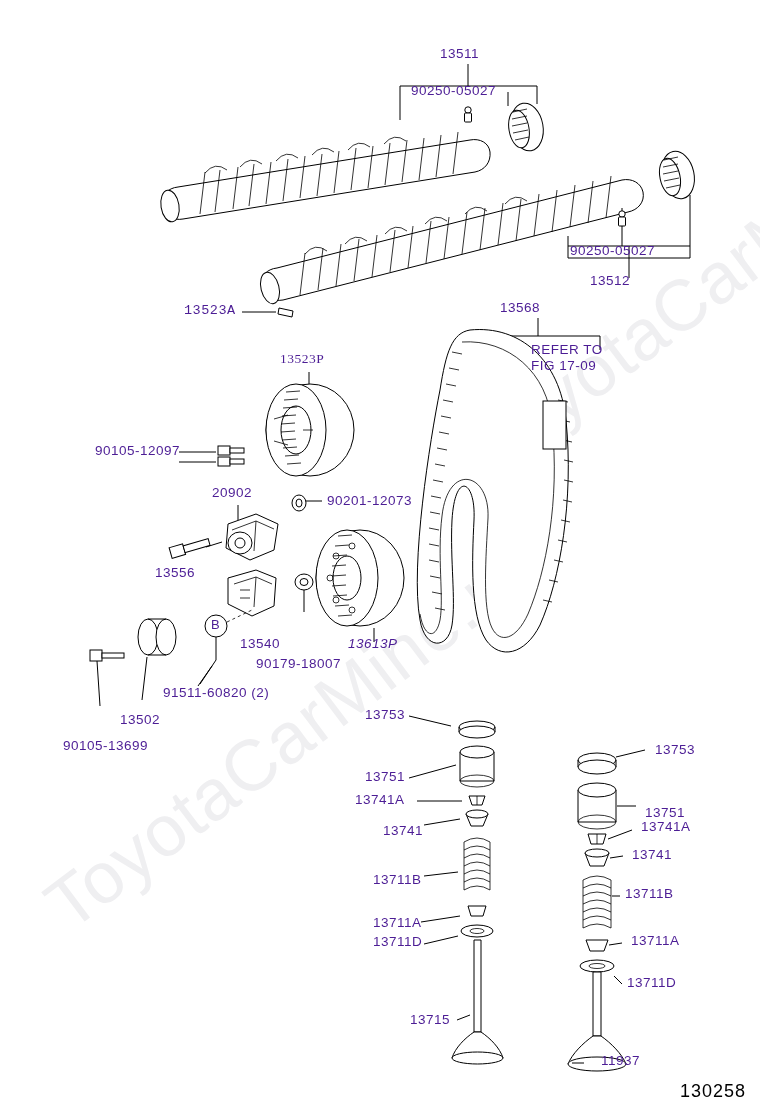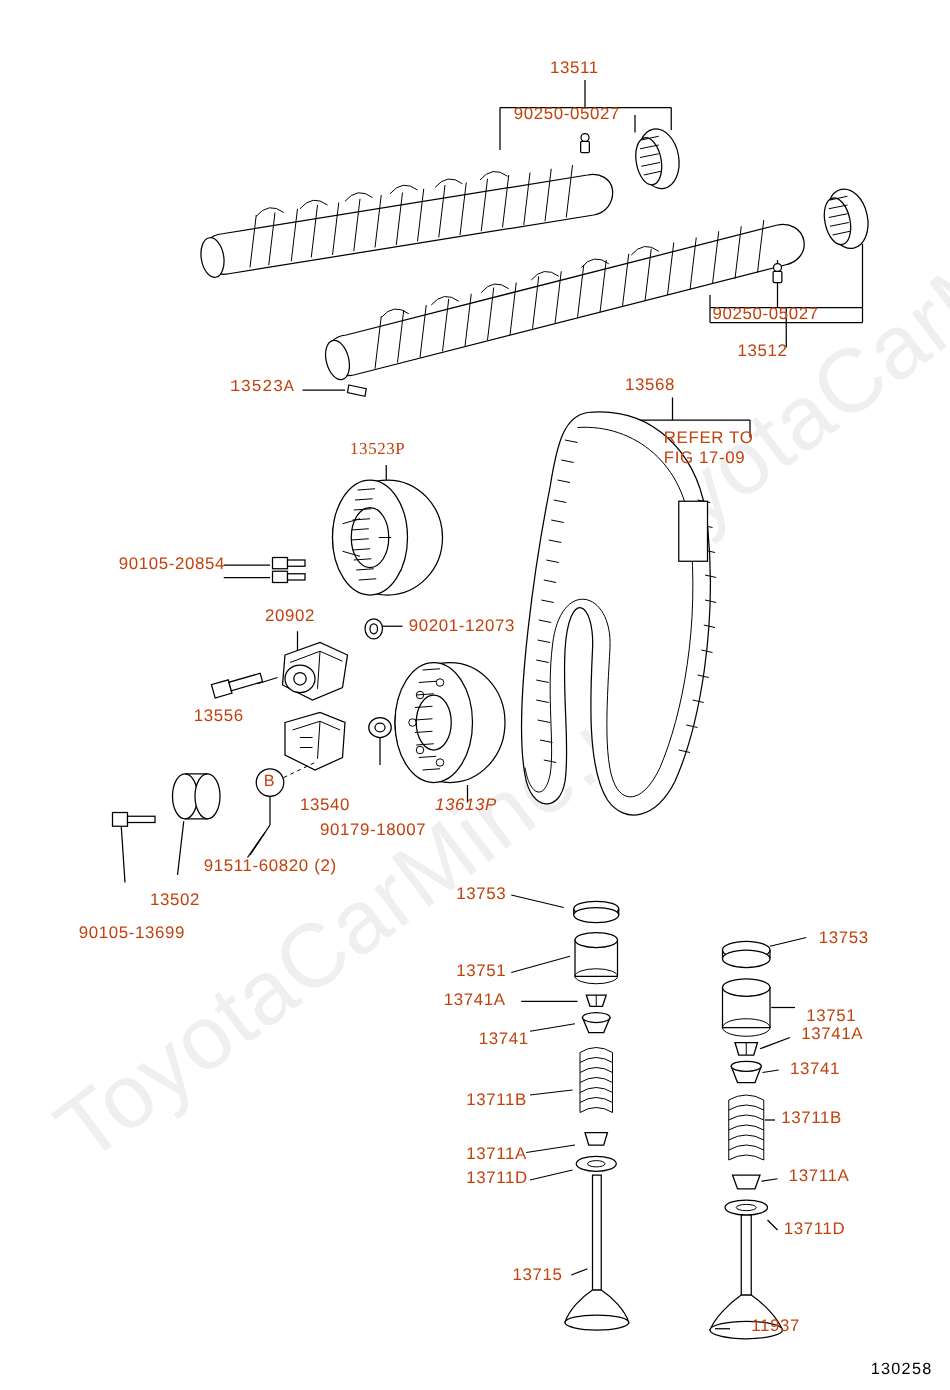--- a/index.html
+++ b/index.html
@@ -33,29 +33,29 @@
     white-space: nowrap;
     transform: rotate(-37deg);
     transform-origin: left top;
   }
   .wm .w1 { left: 40px;  top: 760px; }
   .wm .w2 { left: 470px; top: 300px; }
   .lbl {
     position: absolute;
     font-family: "Liberation Sans", sans-serif;
     font-size: 13.5px;
-    color: #c2410c;
+    color: #4c1d95;
     white-space: nowrap;
     letter-spacing: 0.5px;
   }
   .footer-code {
     position: absolute;
     right: 14px;
     bottom: 10px;
-    font-size: 13px;
+    font-size: 18px;
     letter-spacing: 1px;
     color: #000;
     font-family: "Liberation Sans", sans-serif;
   }
   svg.art {
     position: absolute;
     left: 0;
     top: 0;
     width: 760px;
     height: 1112px;
@@ -346,21 +346,21 @@
   <div class="lbl" style="left:411px; top:83px;">90250-05027</div>
   <div class="lbl" style="left:570px; top:243px;">90250-05027</div>
   <div class="lbl" style="left:590px; top:273px;">13512</div>
   <div class="lbl" style="left:184px; top:303px;font-family:Liberation Mono, monospace;">13523A</div>
 
   <div class="lbl" style="left:500px; top:300px;">13568</div>
   <div class="lbl" style="left:531px; top:342px;text-align:right;">REFER TO</div>
   <div class="lbl" style="left:531px; top:358px;">FIG 17-09</div>
 
   <div class="lbl" style="left:280px; top:351px;font-family:Liberation Serif, serif;">13523P</div>
-  <div class="lbl" style="left:95px;  top:443px;">90105-20854</div>
+  <div class="lbl" style="left:95px;  top:443px;">90105-12097</div>
   <div class="lbl" style="left:212px; top:485px;">20902</div>
   <div class="lbl" style="left:327px; top:493px;">90201-12073</div>
   <div class="lbl" style="left:155px; top:565px;">13556</div>
   <div class="lbl" style="left:240px; top:636px;">13540</div>
   <div class="lbl" style="left:256px; top:656px;">90179-18007</div>
   <div class="lbl" style="left:348px; top:636px;font-style:italic;">13613P</div>
   <div class="lbl" style="left:163px; top:685px;">91511-60820 (2)</div>
   <div class="lbl" style="left:120px; top:712px;">13502</div>
   <div class="lbl" style="left:63px;  top:738px;">90105-13699</div>
 

